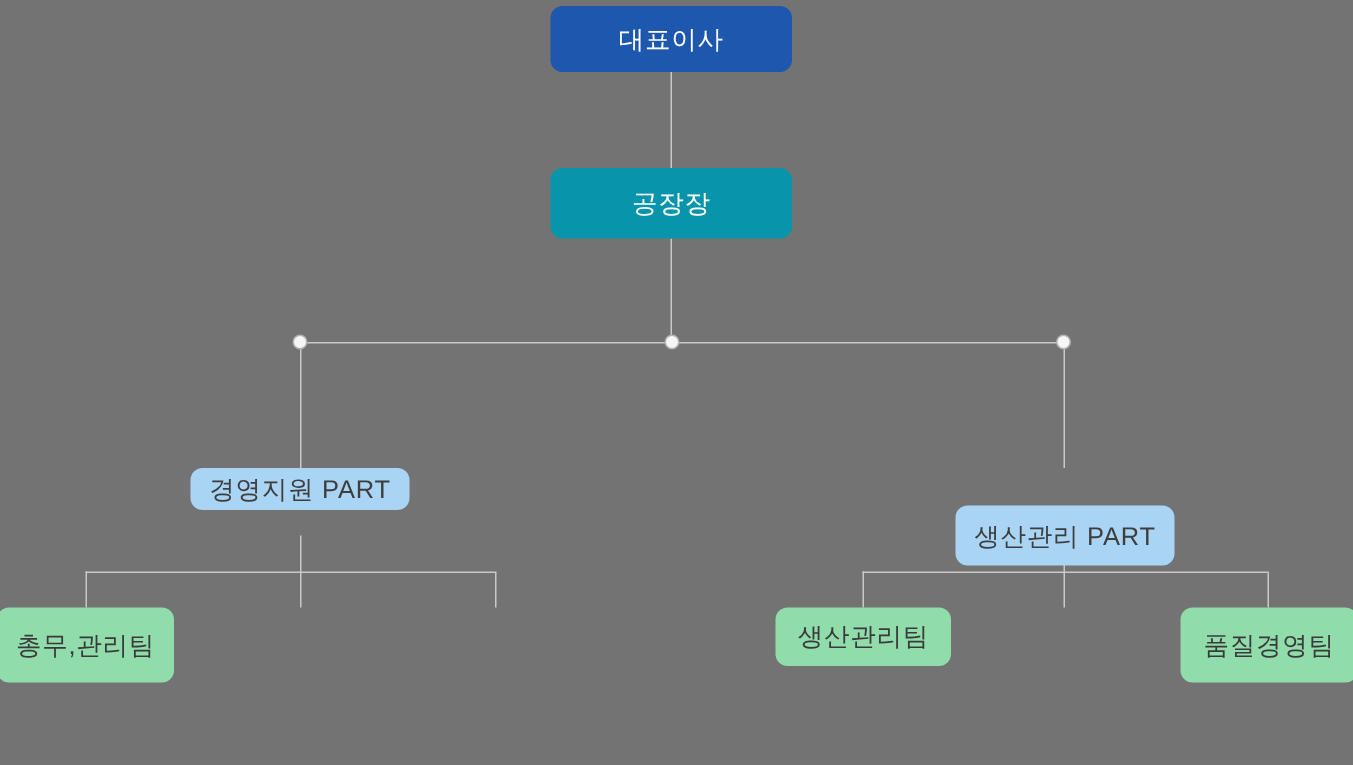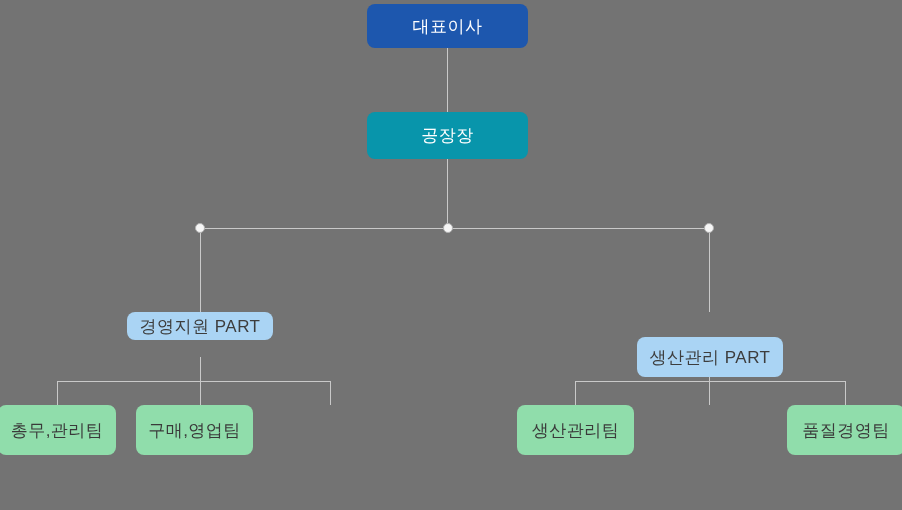--- a/index.html
+++ b/index.html
@@ -71,21 +71,20 @@
   <div class="node node-ceo" style="left:367px; top:4px; width:161px; height:44px;">대표이사</div>
 
   <div class="node node-factory" style="left:367px; top:112px; width:161px; height:47px;">공장장</div>
 
   <div class="node node-part" style="left:127px; top:312px; width:146px; height:28px;">경영지원 PART</div>
 
   <div class="node node-part" style="left:637px; top:312px; width:146px; height:40px;margin-top:25px;">생산관리 PART</div>
 
   <div class="node node-team" style="left:-2px; top:405px; width:118px; height:50px;">총무,관리팀</div>
 
-  <div class="node node-team" style="left:136px; top:405px; width:117px; height:50px;">구매,영업팀</div>
 
 
-  <div class="node node-team" style="left:517px; top:405px; width:117px; height:50px;">생산관리팀</div>
+  <div class="node node-team" style="left:517px; top:405px; width:117px; height:39px;">생산관리팀</div>
 
 
   <div class="node node-team" style="left:787px; top:405px; width:118px; height:50px;">품질경영팀</div>
 
 </div>
 
 </body></html>

